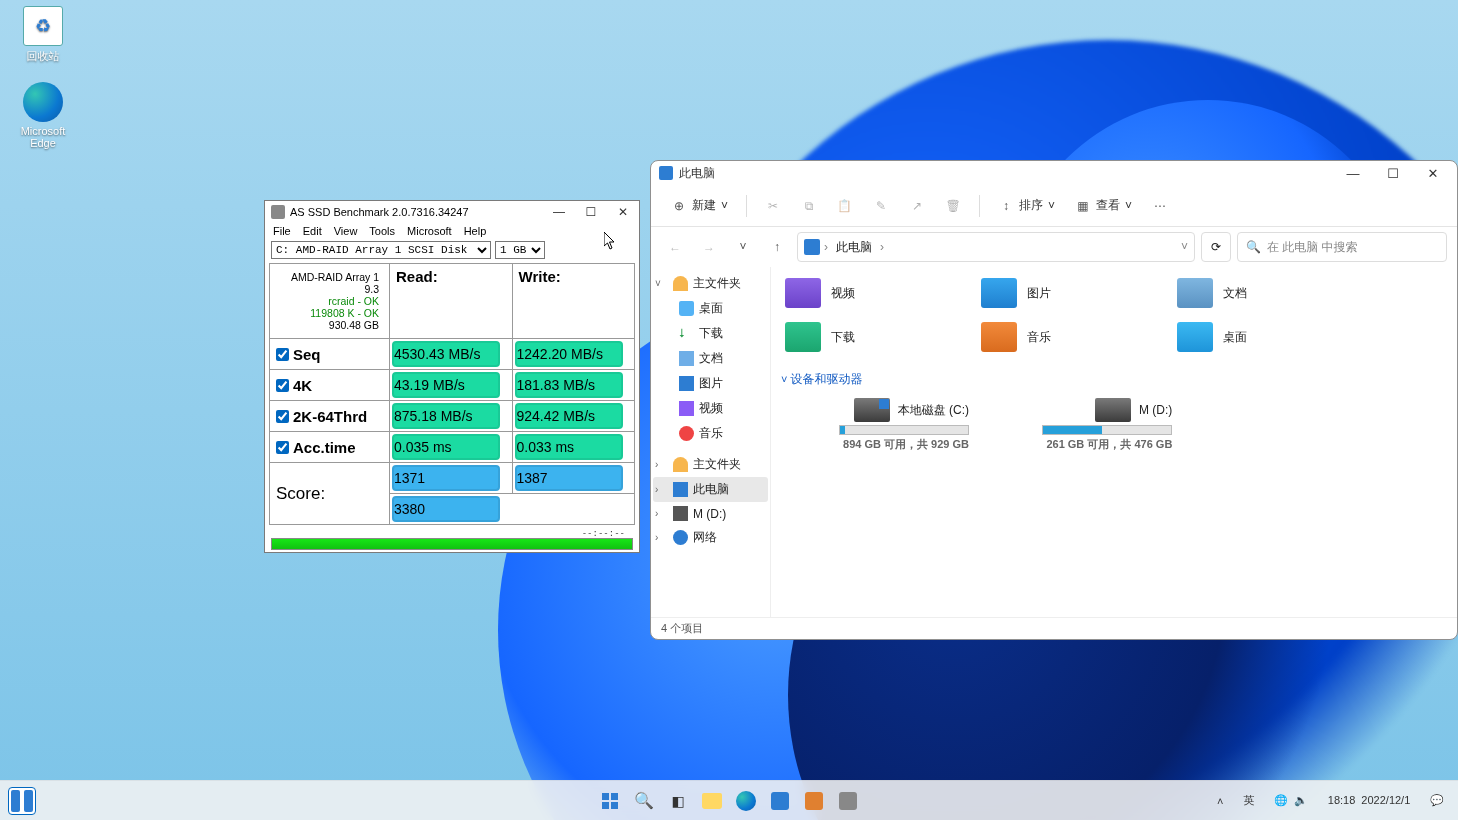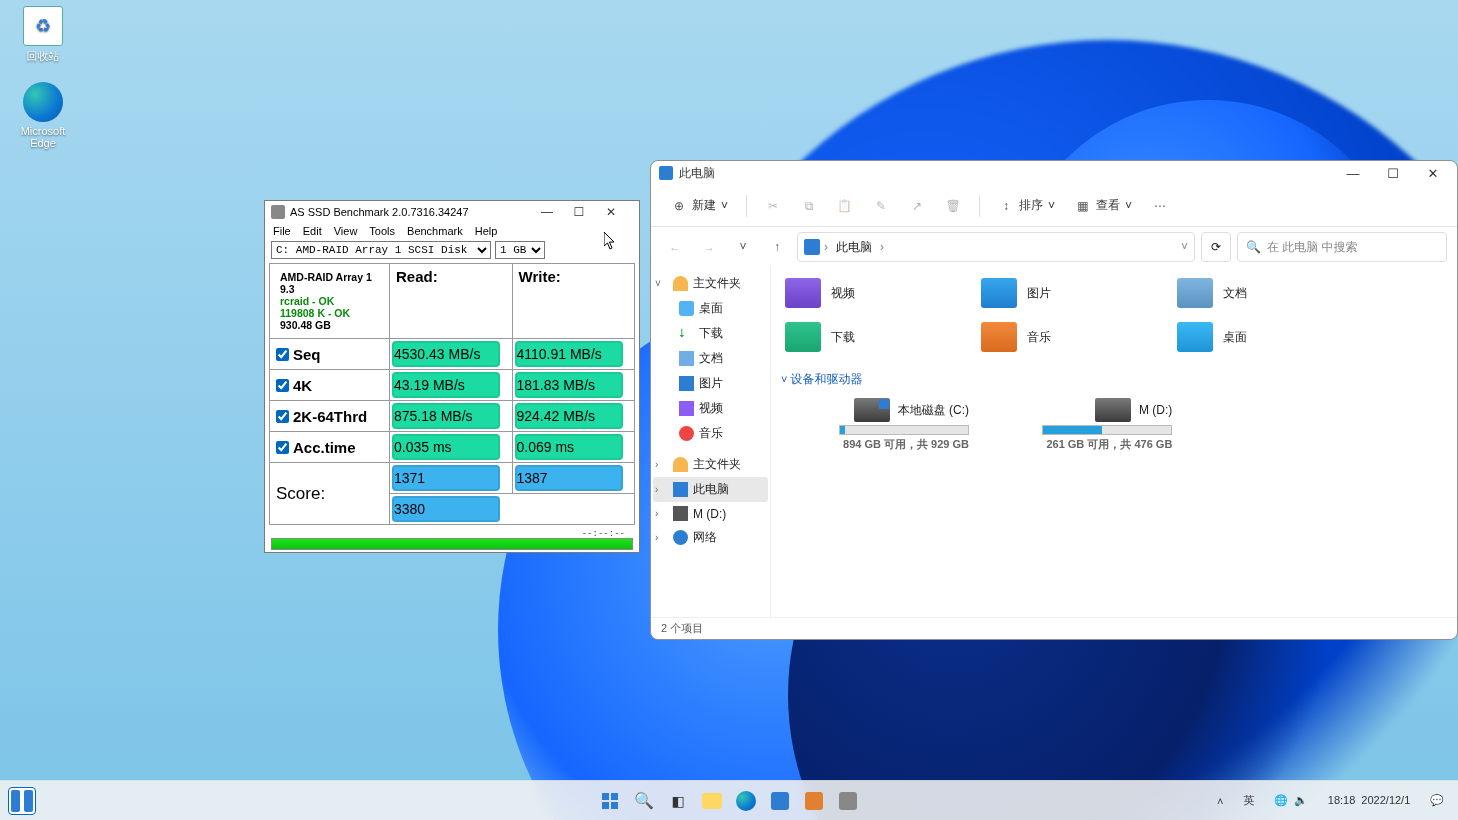--- a/index.html
+++ b/index.html
@@ -18,35 +18,35 @@
 
 .desktop-icons { position: absolute; top: 6px; left: 8px; display: flex; flex-direction: column; gap: 18px; z-index: 1; }
 .desktop-icon { width: 70px; text-align: center; color: #fff; font-size: 11px; text-shadow: 0 1px 2px rgba(0,0,0,0.6); cursor: pointer; }
 .di-img { width: 40px; height: 40px; margin: 0 auto 3px; }
 
 
 .assd {
   position: absolute; left: 264px; top: 200px; width: 376px; background: #fff;
   border: 1px solid #7a7a7a; z-index: 5; font-size: 11px;
 }
-.assd-title { height: 22px; display: flex; align-items: center; padding: 0 12px 0 6px; background: #fff; }
+.assd-title { height: 22px; display: flex; align-items: center; padding: 0 0 0 6px; background: #fff; }
 .assd-title-icon { width: 14px; height: 14px; background: #888; margin-right: 5px; border-radius: 2px; }
 .assd-title-text { flex: 1; font-size: 11px; color: #000; }
 .assd-winbtns { display: flex; }
 .assd-winbtns span { width: 32px; height: 20px; display: flex; align-items: center; justify-content: center; font-size: 12px; color: #333; cursor: pointer; }
 .assd-menu { display: flex; padding: 2px 8px; gap: 12px; font-size: 11px; background: #fff; }
 .assd-menu span { cursor: pointer; }
 .assd-ctrls { display: flex; align-items: center; padding: 2px 6px; gap: 4px; font-family: "Courier New", monospace; font-size: 11px; }
 .assd-ctrls select { font-family: "Courier New", monospace; font-size: 11px; border: 1px solid #767676; background: #fff; height: 18px; }
 .assd-sel-drv { width: 220px; }
 .assd-sel-sz { width: 50px; }
 
 .assd-grid { border: 1px solid #999; margin: 2px 4px; border-collapse: collapse; width: calc(100% - 8px); }
 .assd-grid th, .assd-grid td { border: 1px solid #999; vertical-align: middle; }
-.assd-grid .hdr { font-size: 15px; font-weight: 700; text-align: left; padding: 4px 6px; height: 66px; }
+.assd-grid .hdr { font-size: 15px; font-weight: 400; text-align: right; padding: 4px 6px; height: 66px; }
 .assd-grid .hdr-read, .assd-grid .hdr-write { font-size: 15px; text-align: left; padding: 4px 6px; vertical-align: top; }
 
 .drive-info { font-size: 10.5px; line-height: 1.15; padding: 3px 4px; }
 .drive-info .green { color: #0a8a0a; }
 
 .rowlbl { font-size: 15px; padding: 3px 6px; text-align: left; }
 .rowlbl input[type=checkbox] { accent-color: #0067c0; margin-right: 4px; vertical-align: -1px; }
 
 .val-cell { padding: 2px; text-align: left; }
 .val-chip { display: inline-block; background: #1bdba2; border: 2px solid #19c996; border-radius: 4px; padding: 3px 0; width: 108px; font-size: 14px; color: #000; }
@@ -168,21 +168,21 @@
       <span>—</span>
       <span>☐</span>
       <span class="close">✕</span>
     </div>
   </div>
   <div class="assd-menu">
     <span>File</span>
     <span>Edit</span>
     <span>View</span>
     <span>Tools</span>
-    <span>Benchmark</span>
+    <span>Microsoft</span>
     <span>Help</span>
   </div>
   <div class="assd-ctrls">
     <select class="assd-sel-drv">
       <option>C: AMD-RAID Array 1  SCSI Disk De</option>
     </select>
     <select class="assd-sel-sz">
       <option>1 GB</option>
     </select>
   </div>
@@ -197,36 +197,36 @@
           <div class="green">119808 K - OK</div>
           <div>930.48 GB</div>
         </div>
       </th>
       <th class="hdr-read">Read:</th>
       <th class="hdr-write">Write:</th>
     </tr>
     <tr>
       <th class="rowlbl"><input type="checkbox" checked="" style=""><span>Seq</span></th>
       <td class="val-cell"><span class="val-chip">4530.43 MB/s</span></td>
-      <td class="val-cell"><span class="val-chip">4110.91 MB/s</span></td>
+      <td class="val-cell"><span class="val-chip">1242.20 MB/s</span></td>
     </tr>
     <tr>
       <th class="rowlbl"><input type="checkbox" checked="" style=""><span>4K</span></th>
       <td class="val-cell"><span class="val-chip">43.19 MB/s</span></td>
       <td class="val-cell"><span class="val-chip">181.83 MB/s</span></td>
     </tr>
     <tr>
       <th class="rowlbl"><input type="checkbox" checked="" style=""><span>2K-64Thrd</span></th>
       <td class="val-cell"><span class="val-chip">875.18 MB/s</span></td>
       <td class="val-cell"><span class="val-chip">924.42 MB/s</span></td>
     </tr>
     <tr>
       <th class="rowlbl"><input type="checkbox" checked="" style=""><span>Acc.time</span></th>
       <td class="val-cell"><span class="val-chip">0.035 ms</span></td>
-      <td class="val-cell"><span class="val-chip">0.069 ms</span></td>
+      <td class="val-cell"><span class="val-chip">0.033 ms</span></td>
     </tr>
     <tr class="score-row">
       <th rowspan="2">Score:</th>
       <td class="val-cell"><span class="score-chip">1371</span></td>
       <td class="val-cell"><span class="score-chip">1387</span></td>
     </tr>
     <tr class="score-row">
       <td colspan="2" class="val-cell"><span class="total-chip">3380</span></td>
     </tr>
   </tbody>
@@ -418,21 +418,21 @@
             </div>
           <div class="drive-bar">
               <div class="drive-fill" style="width:46%"></div>
             </div>
           <div class="drive-txt">261 GB 可用，共 476 GB</div>
         </div>
       </div>
     </div>
   </div>
 
-  <div class="exp-status">2 个项目</div>
+  <div class="exp-status">4 个项目</div>
 </div>
 
 <div class="taskbar">
   <div class="tb-left">
     <div class="widget-btn">
       <div></div>
         <div></div>
     </div>
   </div>
   <div class="tb-center">

